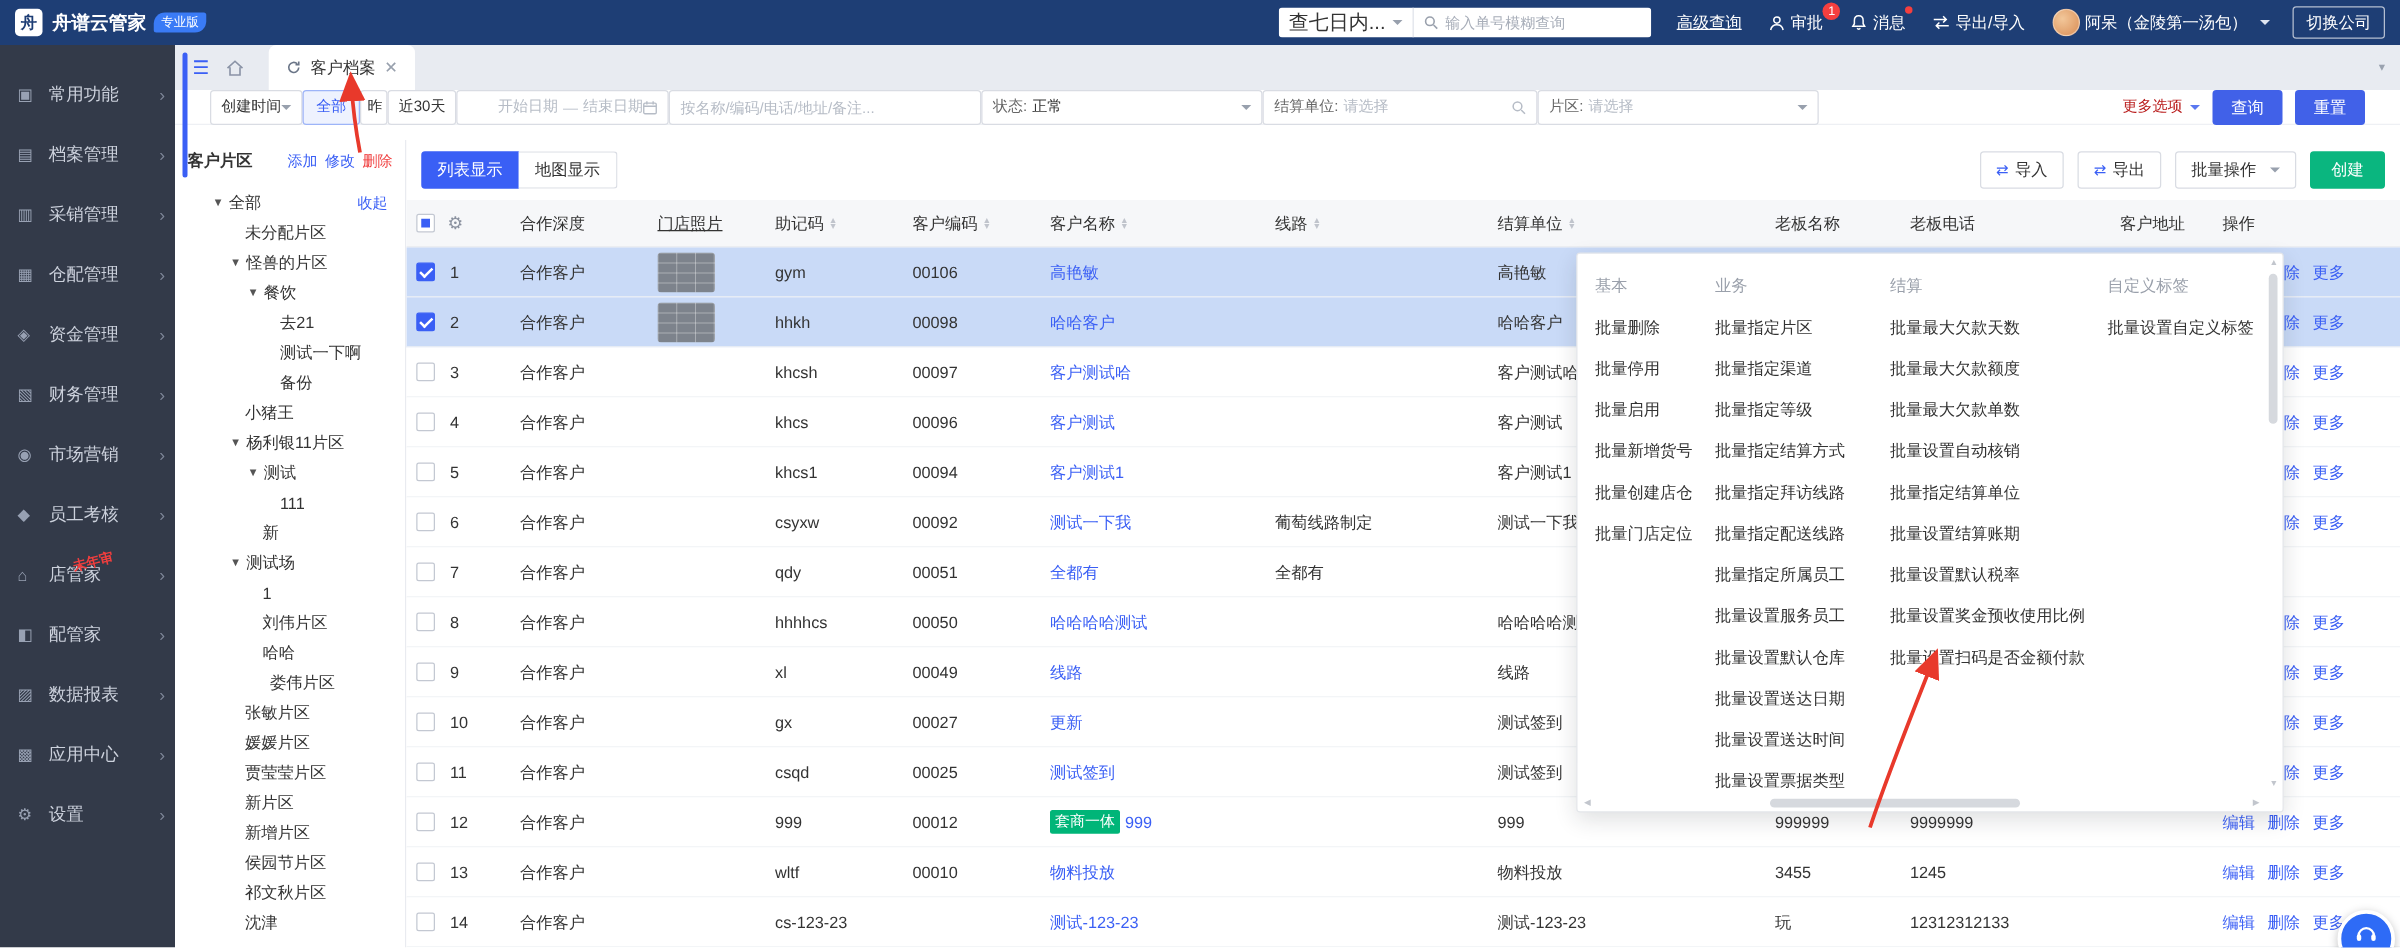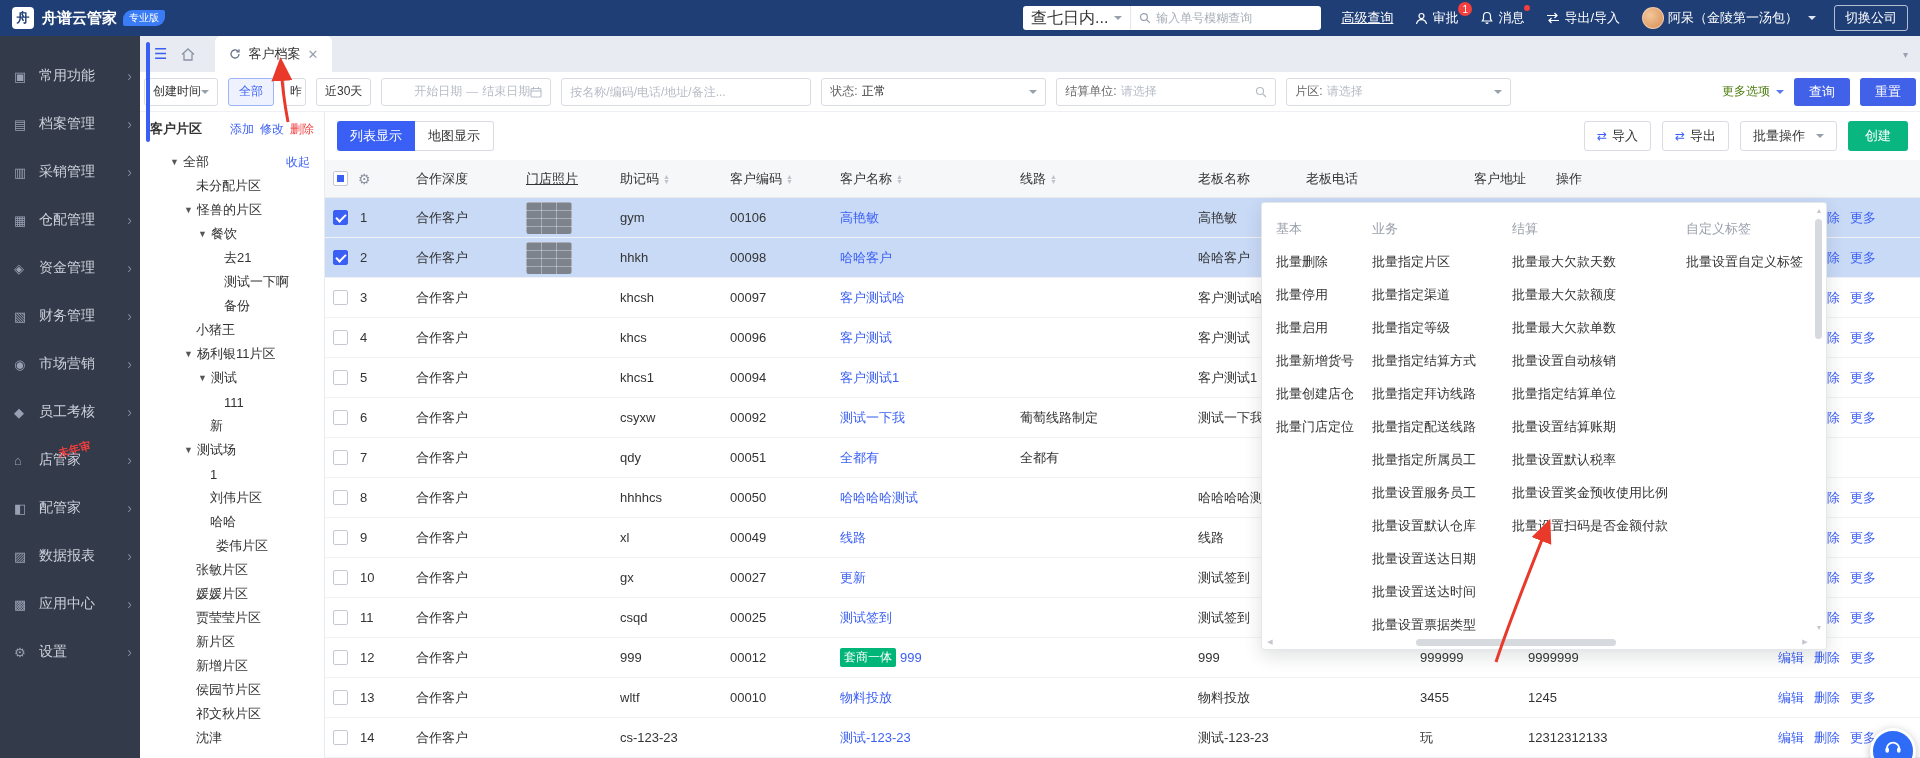--- a/index.html
+++ b/index.html
@@ -36,36 +36,36 @@
 
 .main{position:absolute;left:140px;top:36px;right:0;bottom:0;background:#fff;}
 .tabbar{height:36px;background:#e8ebf1;display:flex;align-items:center;padding-left:14px;}
 .ham{color:#3a5ff5;font-size:15px;margin-right:14px;cursor:pointer;}
 .home-ico{margin-right:14px;cursor:pointer;display:flex;align-items:center;}
 .tab{height:36px;background:#fff;border-radius:6px 6px 0 0;display:flex;align-items:center;gap:7px;padding:0 14px;margin-left:6px;cursor:pointer;}
 .tab-label{color:#333;font-size:13px;}
 .tab-close{color:#98a0ad;font-size:13px;cursor:pointer;}
 .tab-scroll{margin-left:auto;margin-right:12px;color:#9aa2af;font-size:10px;}
 
-.filterbar{height:40px;background:#fff;display:flex;align-items:center;gap:10px;padding:0 4px;border-bottom:1px solid #eef0f4;position:relative;}
+.filterbar{height:28px;background:#fff;display:flex;align-items:center;gap:0;padding:0 28px;border-bottom:1px solid #eef0f4;position:relative;}
 .fld{height:28px;border:1px solid #d9dce3;border-radius:3px;display:flex;align-items:center;padding:0 8px;background:#fff;font-size:12px;color:#333;white-space:nowrap;cursor:pointer;}
 .fld .lb{color:#666;margin-right:4px;}
 .ph{color:#b6bcc6;}
 .seg-all{color:#3a5ff5;border-color:#9db4f8;background:#eef2fe;padding:0 10px;}
 .seg-yest{padding:0 5px;width:22px;overflow:hidden;}
 .daterange{width:170px;justify-content:flex-end;}
 .dash{color:#c4c9d2;margin:0 4px;}
 input.keyword{width:250px;outline:none;font-family:inherit;cursor:text;}
 input.keyword::placeholder{color:#b6bcc6;}
 .w-status{width:225px;}
 .w-settle{width:220px;}
 .w-area{width:225px;}
 .fld .cv{margin-left:auto;}
 .f-right{margin-left:auto;display:flex;align-items:center;gap:10px;}
-.more{color:#4d7c0f;font-size:12px;display:flex;align-items:center;cursor:pointer;}
+.more{color:#b91c1c;font-size:12px;display:flex;align-items:center;cursor:pointer;}
 .more .cv{border-top-color:#5a78f0;}
 .btn-blue{height:28px;background:#4161e8;color:#fff;border:none;border-radius:3px;padding:0 15px;font-size:13px;cursor:pointer;font-family:inherit;}
 
 .content{position:absolute;top:76px;left:0;right:0;bottom:0;display:flex;}
 .tree-panel{width:185px;border-right:1px solid #e9ebf0;overflow:hidden;flex:none;}
 .tree-head{height:34px;display:flex;align-items:center;padding:0 10px;gap:6px;}
 .tree-title{font-weight:bold;font-size:13px;color:#333;flex:1;}
 .t-link{font-size:12px;color:#3a5ff5;}
 .t-link.red{color:#f03e3e;}
 .tr-item{height:24px;display:flex;align-items:center;font-size:13px;color:#333;cursor:pointer;white-space:nowrap;}
@@ -479,20 +479,27 @@
                 <i>▼</i>
               </span>
             </div>
             <div class="gh-cell c-route">
               <span>线路</span>
               <span class="sorter">
                 <i>▲</i>
                 <i>▼</i>
               </span>
             </div>
+            <div class="gh-cell c-settle">
+              <span>结算单位</span>
+              <span class="sorter">
+                <i>▲</i>
+                <i>▼</i>
+              </span>
+            </div>
             <div class="gh-cell c-boss">
               <span>老板名称</span>
             </div>
             <div class="gh-cell c-phone">
               <span>老板电话</span>
             </div>
             <div class="gh-cell c-addr">
               <span>客户地址</span>
             </div>
             <div class="gh-cell c-ops">

